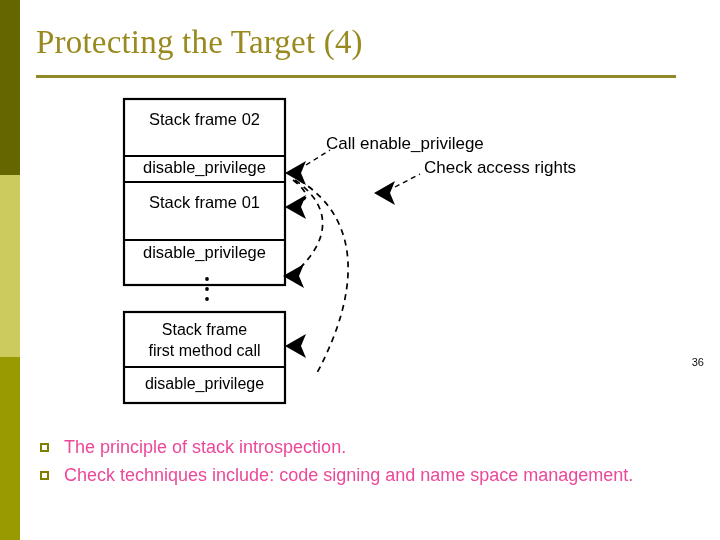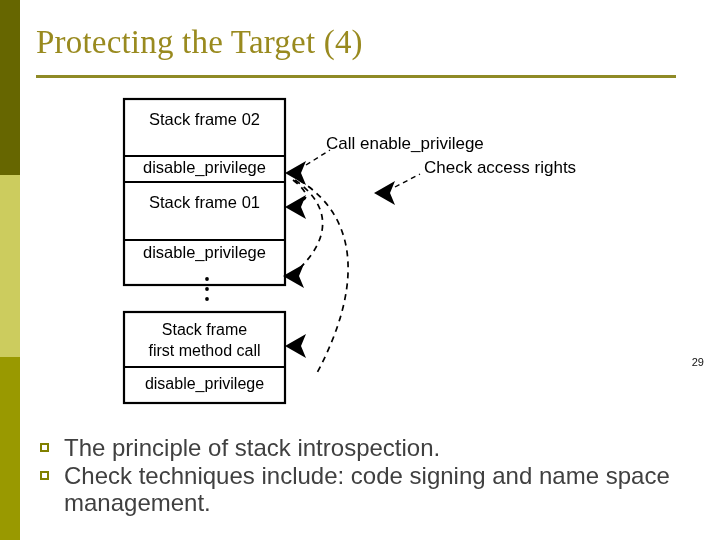--- a/index.html
+++ b/index.html
@@ -99,23 +99,23 @@
     width: 9px;
     height: 9px;
     margin-top: 9px;
     margin-right: 15px;
     border: 2px solid #808000;
     background: #ffffff;
     box-sizing: border-box;
   }
   .bullet-text {
     font-family: "Liberation Sans", sans-serif;
-    font-size: 24px;
+    font-size: 18px;
     line-height: 27px;
-    color: #404040;
+    color: #ec4899;
   }
 
   
   #page-number {
     position: absolute;
     right: 16px;
     bottom: 12px;
     font-family: "Liberation Sans", sans-serif;
     font-size: 11px;
     color: #111111;
@@ -201,15 +201,15 @@
     <div class="bullet-row">
       <span class="bullet-marker"></span>
       <span class="bullet-text">The principle of stack introspection.</span>
     </div>
     <div class="bullet-row">
       <span class="bullet-marker"></span>
       <span class="bullet-text">Check techniques include: code signing and name space management.</span>
     </div>
   </div>
 
-  <div id="page-number">29</div>
+  <div id="page-number">36</div>
 
 </div>
 
 </body></html>

